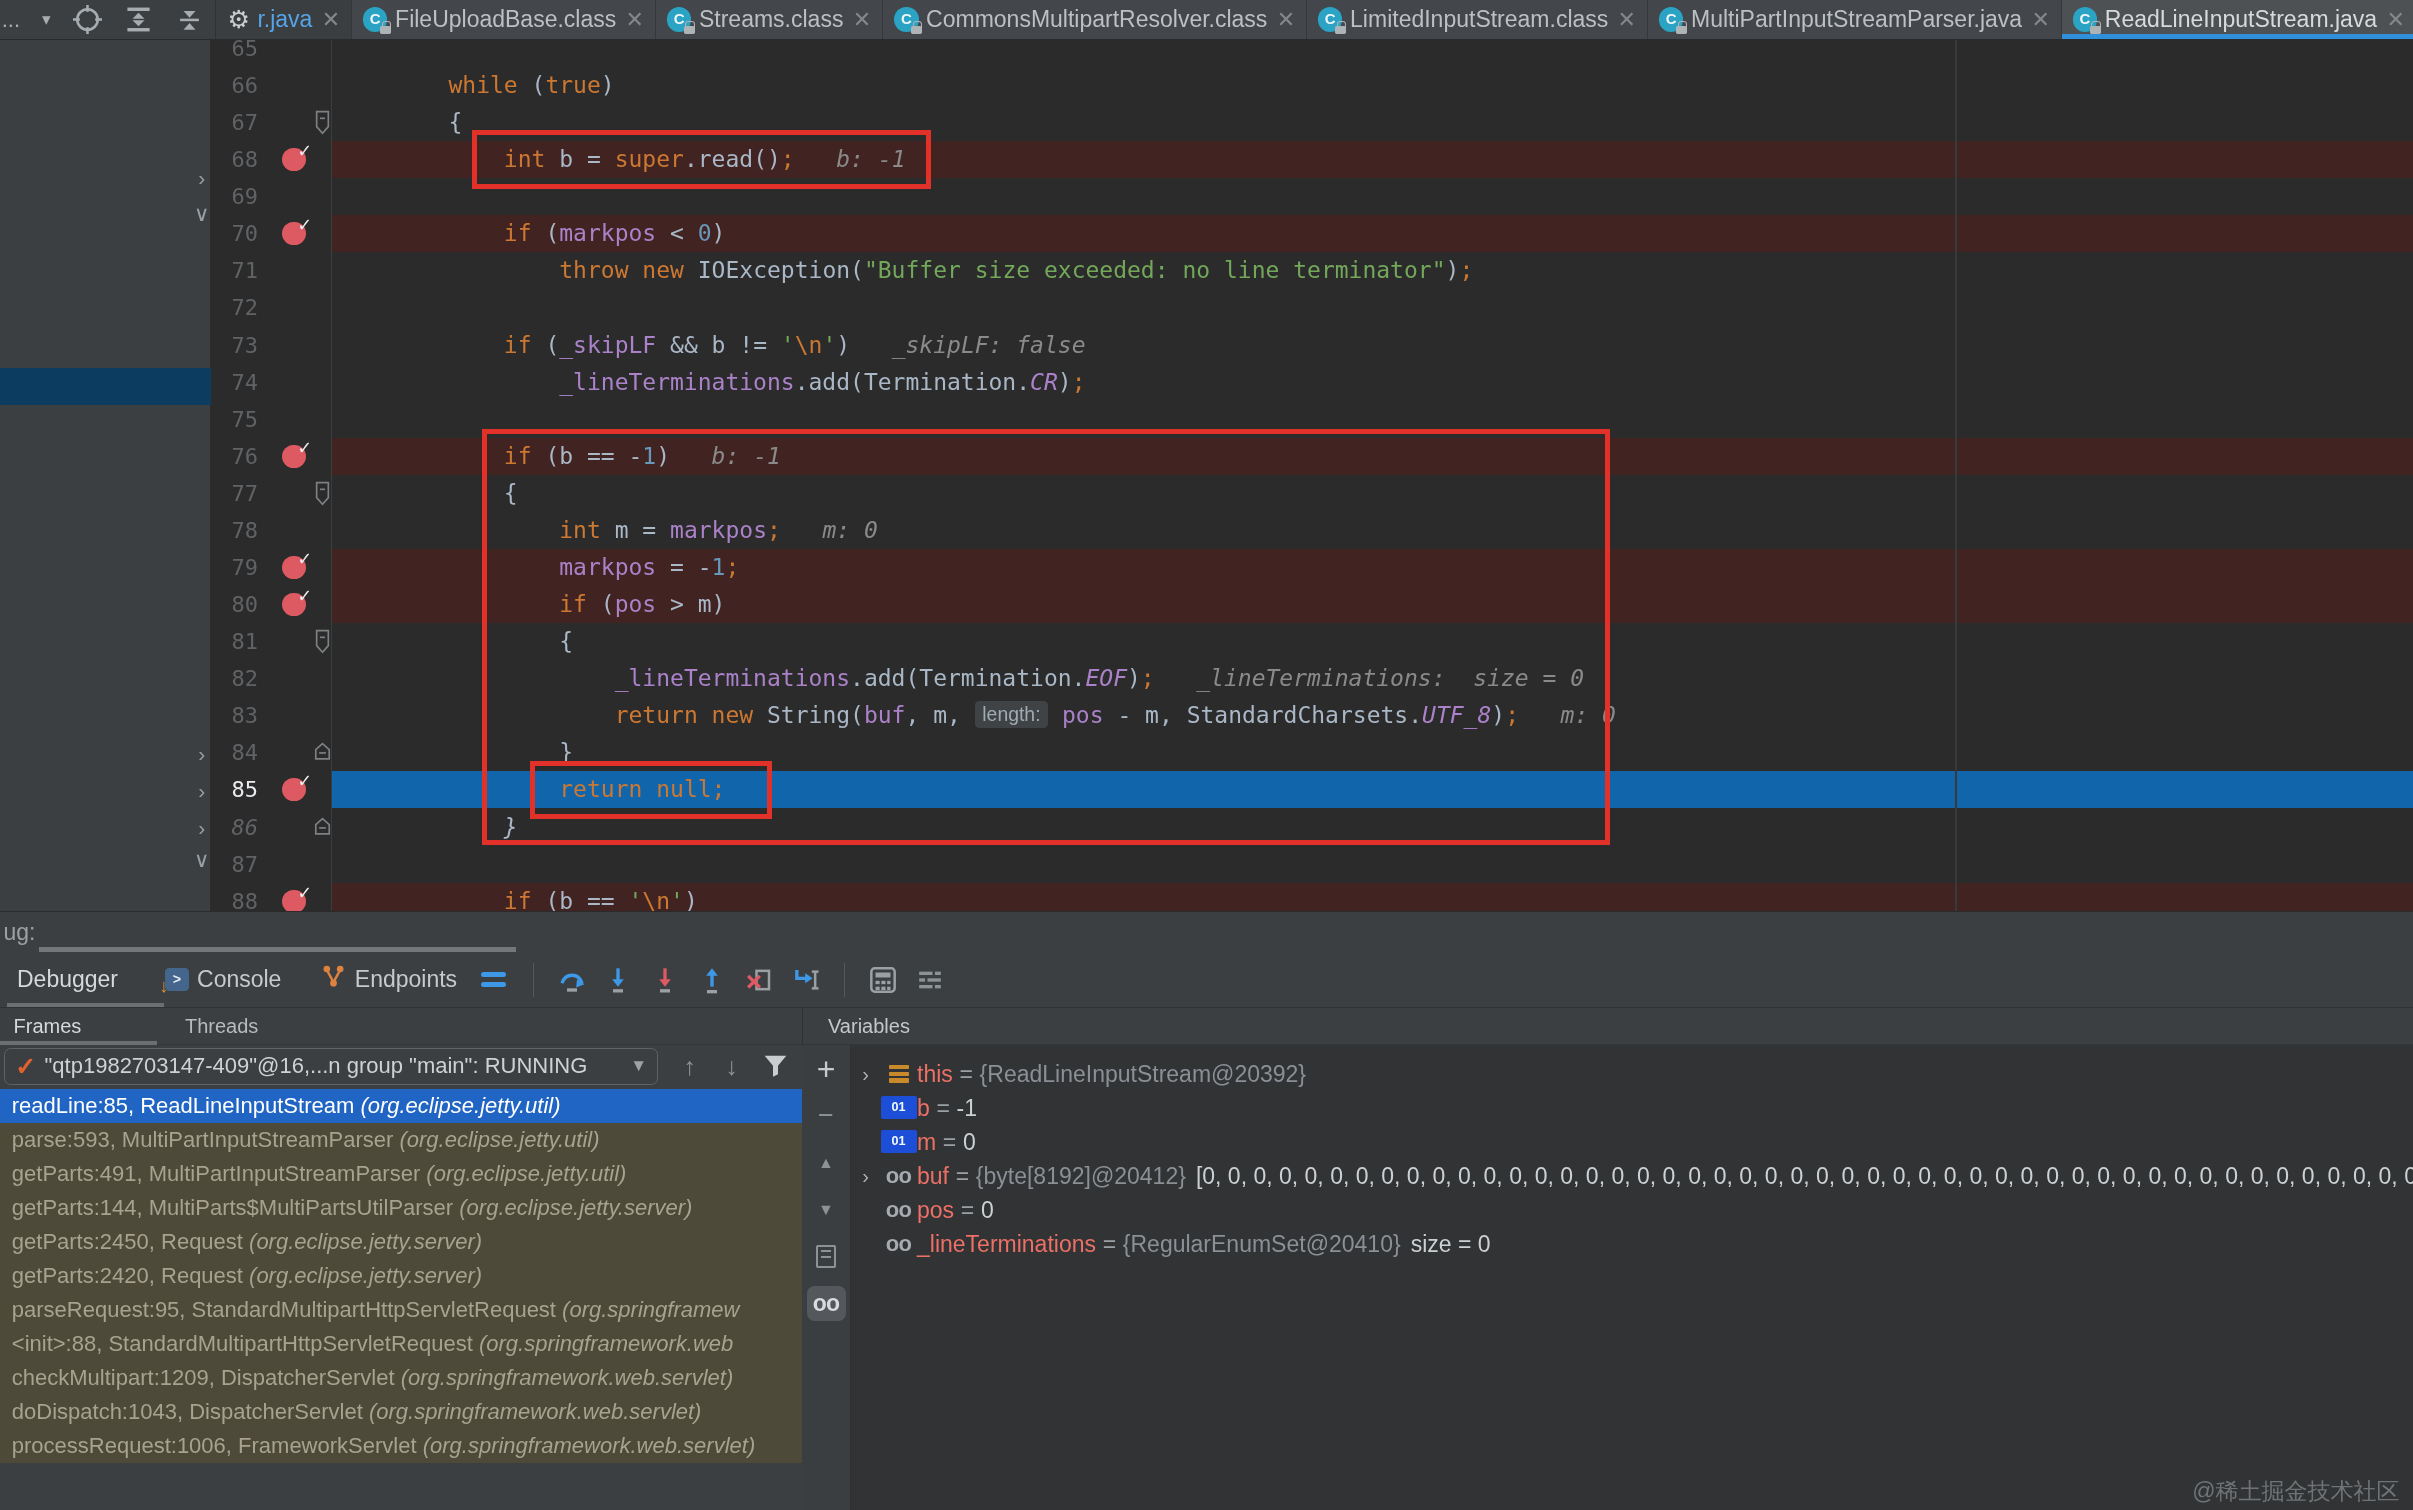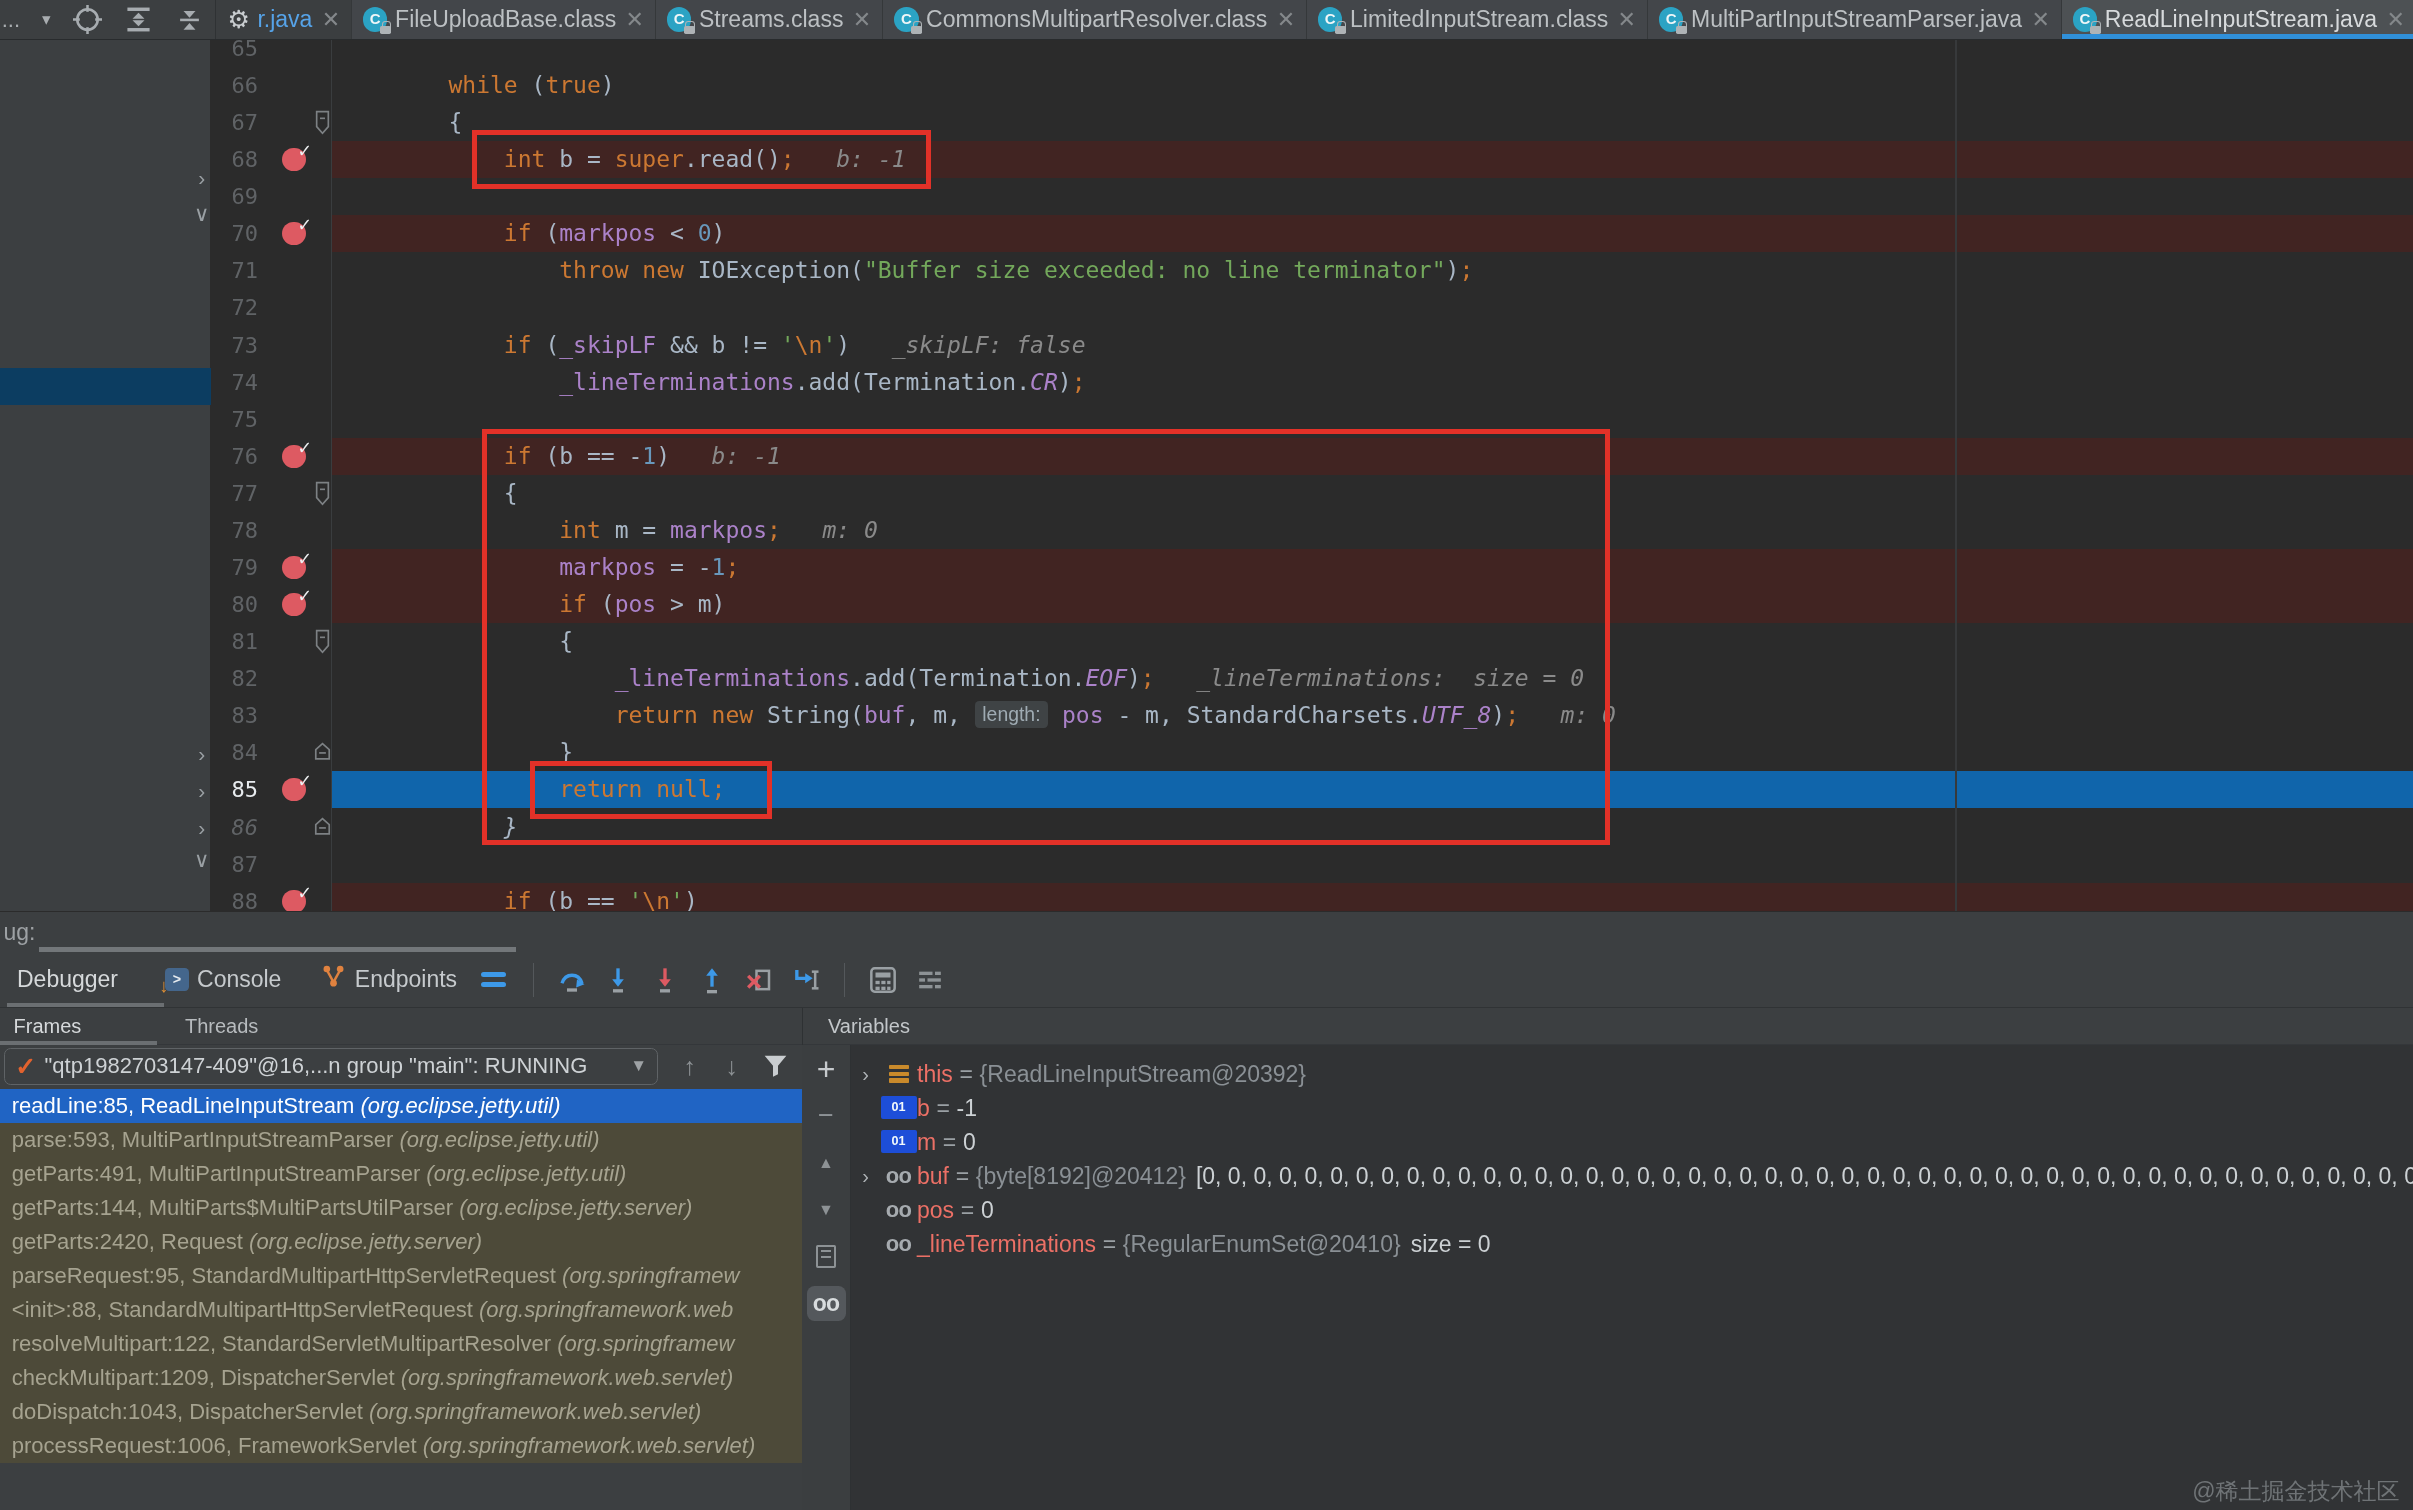--- a/index.html
+++ b/index.html
@@ -533,24 +533,24 @@
         <svg width="25" height="23.6" viewBox="0 0 30 28">
             <path d="M2 2 h26 l-10 12 v10 l-6 3 v-13 z" fill="#c9cdd0"></path>
           </svg>
       </span>
     </div>
     <div id="frames-list">
         <div class="frow selected"><span>readLine:85, ReadLineInputStream </span><span class="pkg">(org.eclipse.jetty.util)</span></div>
         <div class="frow"><span>parse:593, MultiPartInputStreamParser </span><span class="pkg">(org.eclipse.jetty.util)</span></div>
         <div class="frow"><span>getParts:491, MultiPartInputStreamParser </span><span class="pkg">(org.eclipse.jetty.util)</span></div>
         <div class="frow"><span>getParts:144, MultiParts$MultiPartsUtilParser </span><span class="pkg">(org.eclipse.jetty.server)</span></div>
+        <div class="frow"><span>getParts:2450, Request </span><span class="pkg">(org.eclipse.jetty.server)</span></div>
         <div class="frow"><span>getParts:2420, Request </span><span class="pkg">(org.eclipse.jetty.server)</span></div>
         <div class="frow"><span>parseRequest:95, StandardMultipartHttpServletRequest </span><span class="pkg">(org.springframew</span></div>
         <div class="frow"><span>&lt;init&gt;:88, StandardMultipartHttpServletRequest </span><span class="pkg">(org.springframework.web</span></div>
-        <div class="frow"><span>resolveMultipart:122, StandardServletMultipartResolver </span><span class="pkg">(org.springframew</span></div>
         <div class="frow"><span>checkMultipart:1209, DispatcherServlet </span><span class="pkg">(org.springframework.web.servlet)</span></div>
         <div class="frow"><span>doDispatch:1043, DispatcherServlet </span><span class="pkg">(org.springframework.web.servlet)</span></div>
         <div class="frow"><span>processRequest:1006, FrameworkServlet </span><span class="pkg">(org.springframework.web.servlet)</span></div>
       </div>
   </div>
 
   <div id="watch-strip">
     <span class="wicon plus">+</span>
     <span class="wicon">−</span>
     <span class="wicon tri">▲</span>

